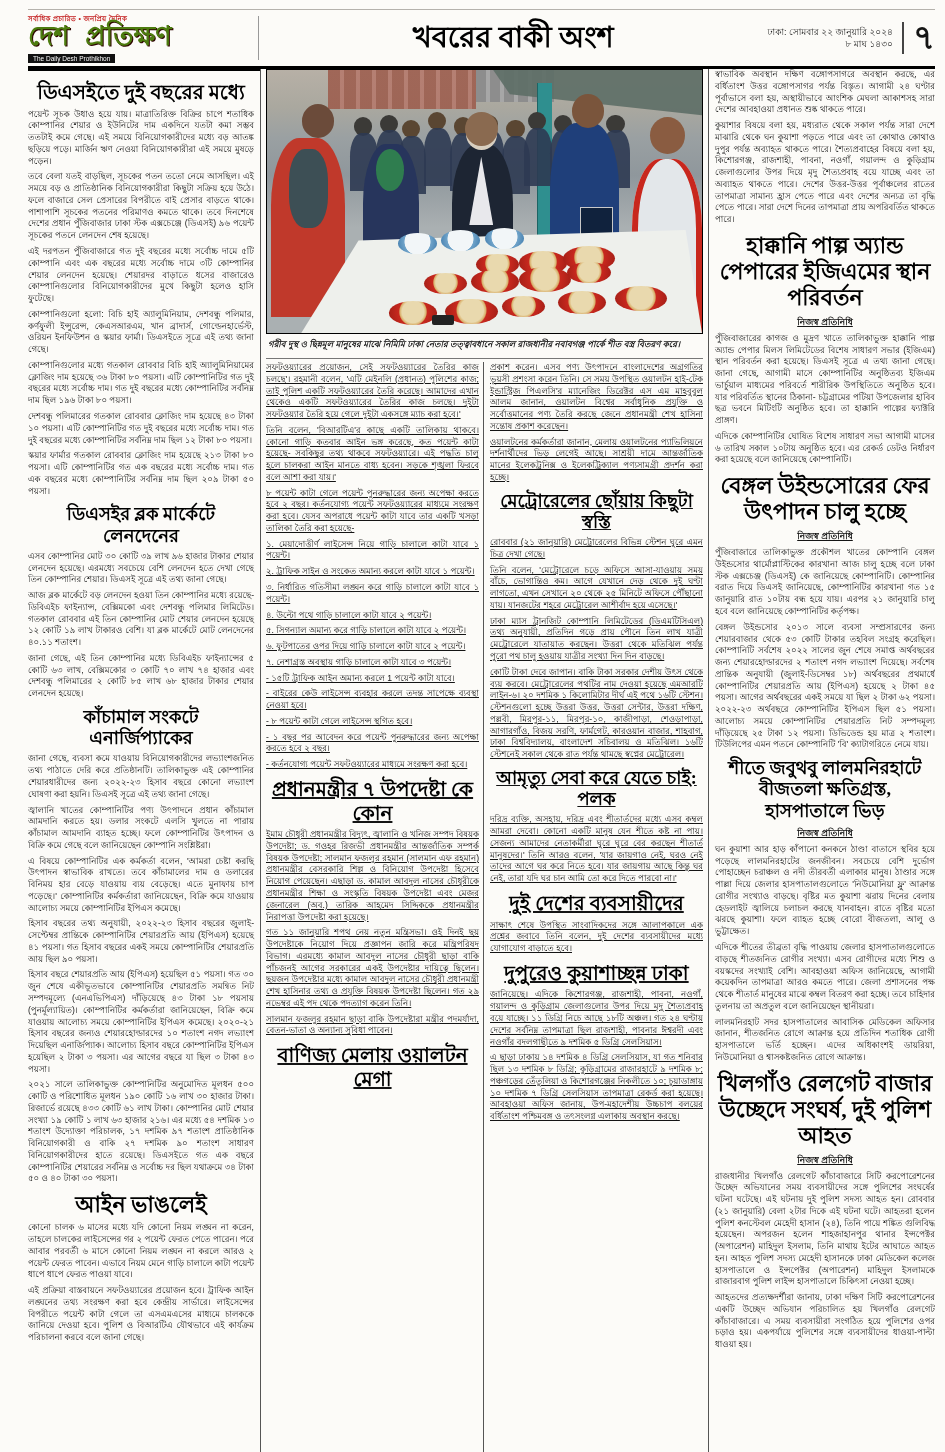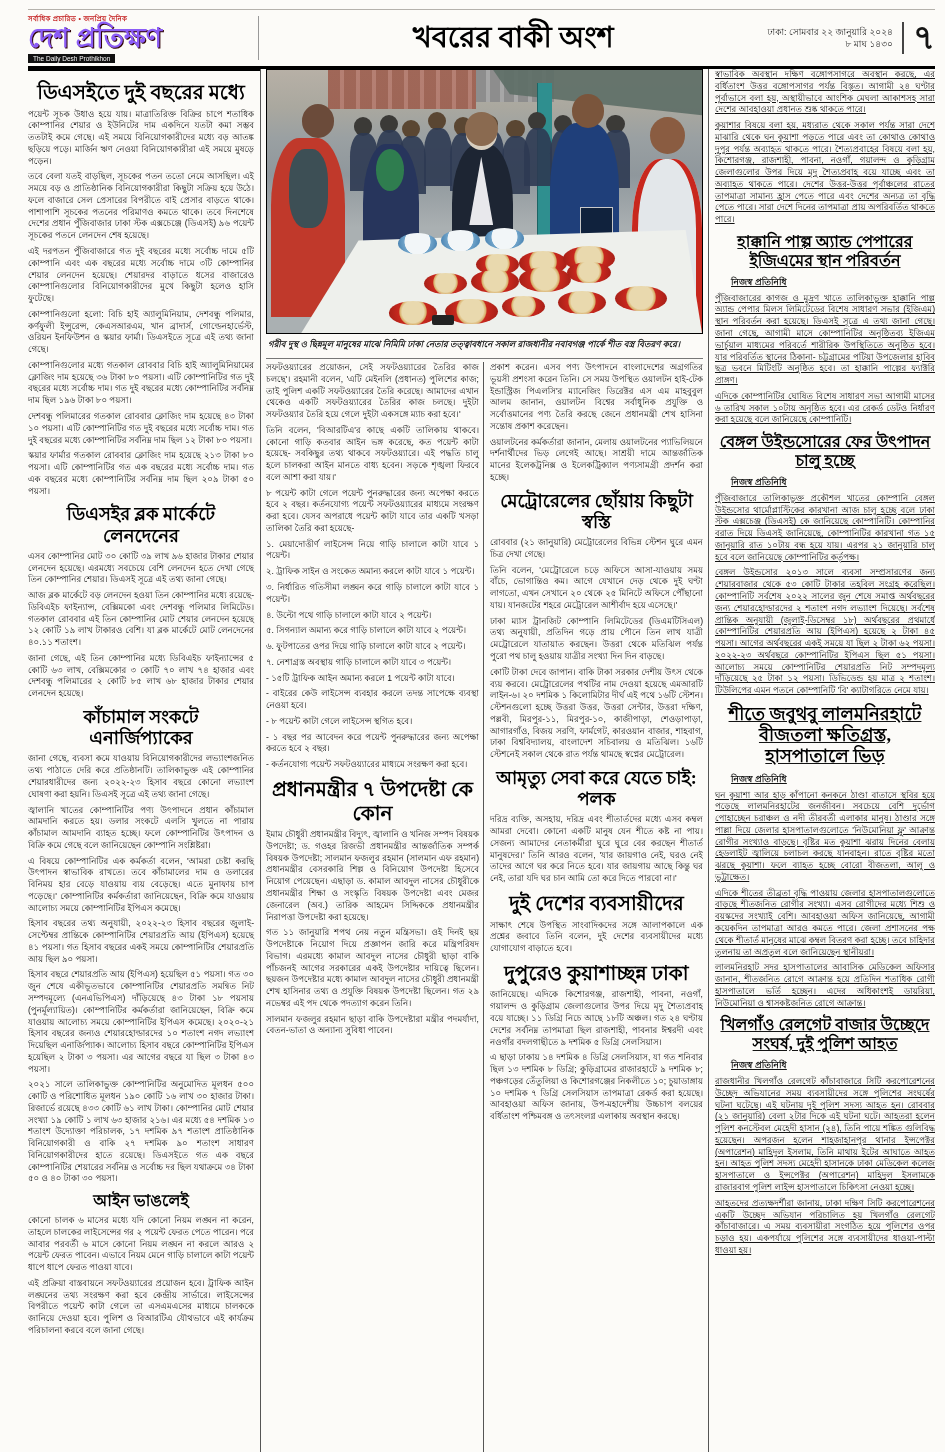--- a/index.html
+++ b/index.html
@@ -6,46 +6,46 @@
   body{
     width:945px;height:1452px;background:#fcfbf8;color:#141414;
     font-family:"Liberation Sans",sans-serif;overflow:hidden;position:relative;
   }
   .page{box-sizing:border-box;width:945px;height:1452px;padding:0 10px 0 28px;position:relative;}
   .topline{border-top:1px solid #b5b2ac;margin:9px 0 0 0;}
   
   .header{display:flex;align-items:center;height:56px;border-bottom:3px solid #000;}
   .masthead{width:230px;display:flex;flex-direction:column;justify-content:center;border-right:1px solid #999;height:44px;}
   .mast-tag{font-size:7px;font-weight:bold;color:#c21d1d;letter-spacing:.3px;}
-  .mast-title{font-family:Liberation Serif, serif;font-size:27px;font-weight:bold;color:#8b5cf6;
+  .mast-title{font-family:Liberation Mono, monospace;font-size:27px;font-weight:bold;color:#4d7c0f;
     text-shadow:1px 1px 0 #2d0000;line-height:1;}
   .mast-sub{display:inline-block;background:#111;color:#fff;font-size:6.5px;padding:1px 5px;margin-top:2px;align-self:flex-start;}
   .section-title{flex:1;text-align:center;font-family:"Liberation Serif",serif;font-size:29px;font-weight:bold;color:#000;}
   .dateblock{display:flex;align-items:center;}
   .dates{text-align:right;font-size:9px;line-height:1.35;color:#222;}
   .pgbar{width:2px;height:32px;background:#444;margin:0 9px;}
   .pageno{font-size:34px;font-weight:bold;font-family:"Liberation Serif",serif;line-height:1;}
   
   .content{display:flex;height:1384px;overflow:hidden;}
   .col{overflow:hidden;}
   .col1{width:226px;border-top:2px solid #000;padding:3px 6px 0 0;}
   .vr{width:1px;background:#555;}
   .mid{width:437px;display:flex;flex-direction:column;padding:0 5px;}
-  .mid-cols{flex:1;display:flex;overflow:hidden;}
+  .mid-cols{flex:1;display:flex;overflow:hidden;text-decoration:underline;}
   .col2,.col3{flex:1;overflow:hidden;}
   .col2{padding-right:4px;}
   .col3{padding-left:6px;border-left:1px solid #555;}
-  .col4{flex:1;padding-left:6px;text-decoration:underline;}
+  .col4{flex:1;padding-left:6px;}
   
   .article .headline{font-family:"Liberation Serif",serif;font-weight:bold;text-align:center;
     line-height:1.18;margin:7px 2px 4px;color:#000;}
   .headline.md{font-size:18px;}
   .headline.lg{font-size:20px;}
-  .headline.xl{font-size:16px;}
-  .byline{font-size:9px;font-weight:bold;text-decoration:underline;margin:1px 16px 3px;}
+  .headline.xl{font-size:22px;}
+  .byline{font-size:9px;font-weight:bold;text-decoration:underline;margin:1px 0 3px;text-align:center;}
   .para{margin:0 0 4px;text-align:justify;font-size:8.6px;line-height:1.37;word-break:break-word;}
   
   .photo-wrap{border:1px solid #000;height:263px;position:relative;overflow:hidden;
     background:linear-gradient(#b7b0a6 0%,#aaa89f 14%,#9aa0a2 26%,#8f979c 40%,#aab0b2 60%);}
   .caption{font-size:8.6px;font-weight:bold;font-style:italic;padding:4px 2px 6px;border-bottom:1px solid #777;margin-bottom:3px;}
   .ph{position:absolute;}
   
 </style>
 </head>
 <body>
@@ -184,20 +184,21 @@
               <p class="para">- ১ বছর পর আবেদন করে পয়েন্ট পুনরুদ্ধারের জন্য অপেক্ষা করতে হবে ২ বছর।</p>
               <p class="para">- কর্তনযোগ্য পয়েন্ট সফটওয়্যারের মাধ্যমে সংরক্ষণ করা হবে।</p>
             </article>
             <article class="article">
               <div class="headline lg">প্রধানমন্ত্রীর ৭ উপদেষ্টা কে কোন</div>
               <p class="para">ইমাম চৌধুরী প্রধানমন্ত্রীর বিদ্যুৎ, জ্বালানি ও খনিজ সম্পদ বিষয়ক উপদেষ্টা; ড. গওহর রিজভী প্রধানমন্ত্রীর আন্তর্জাতিক সম্পর্ক বিষয়ক উপদেষ্টা; সালমান ফজলুর রহমান (সালমান এফ রহমান) প্রধানমন্ত্রীর বেসরকারি শিল্প ও বিনিয়োগ উপদেষ্টা হিসেবে নিয়োগ পেয়েছেন। এছাড়া ড. কামাল আবদুল নাসের চৌধুরীকে প্রধানমন্ত্রীর শিক্ষা ও সংস্কৃতি বিষয়ক উপদেষ্টা এবং মেজর জেনারেল (অব.) তারিক আহমেদ সিদ্দিককে প্রধানমন্ত্রীর নিরাপত্তা উপদেষ্টা করা হয়েছে।</p>
               <p class="para">গত ১১ জানুয়ারি শপথ নেয় নতুন মন্ত্রিসভা। ওই দিনই ছয় উপদেষ্টাকে নিয়োগ দিয়ে প্রজ্ঞাপন জারি করে মন্ত্রিপরিষদ বিভাগ। এরমধ্যে কামাল আবদুল নাসের চৌধুরী ছাড়া বাকি পাঁচজনই আগের সরকারের একই উপদেষ্টার দায়িত্বে ছিলেন। ছয়জন উপদেষ্টার মধ্যে কামাল আবদুল নাসের চৌধুরী প্রধানমন্ত্রী শেখ হাসিনার তথ্য ও প্রযুক্তি বিষয়ক উপদেষ্টা ছিলেন। গত ২৯ নভেম্বর এই পদ থেকে পদত্যাগ করেন তিনি।</p>
               <p class="para">সালমান ফজলুর রহমান ছাড়া বাকি উপদেষ্টারা মন্ত্রীর পদমর্যাদা, বেতন-ভাতা ও অন্যান্য সুবিধা পাবেন।</p>
             </article>
             <article class="article">
+              <div class="headline lg">বাণিজ্য মেলায় ওয়ালটন মেগা</div>
             </article>
           </div>
         <div class="col col3">
             <article class="article">
               <p class="para">প্রকাশ করেন। এসব পণ্য উৎপাদনে বাংলাদেশের অগ্রগতির ভূয়সী প্রশংসা করেন তিনি। সে সময় উপস্থিত ওয়ালটন হাই-টেক ইন্ডাস্ট্রিজ পিএলসি'র ম্যানেজিং ডিরেক্টর এস এম মাহবুবুল আলম জানান, ওয়ালটন বিশ্বের সর্বাধুনিক প্রযুক্তি ও সর্বোত্তমানের পণ্য তৈরি করছে জেনে প্রধানমন্ত্রী শেখ হাসিনা সন্তোষ প্রকাশ করেছেন।</p>
               <p class="para">ওয়ালটনের কর্মকর্তারা জানান, মেলায় ওয়ালটনের প্যাভিলিয়নে দর্শনার্থীদের ভিড় লেগেই আছে। সাশ্রয়ী দামে আন্তর্জাতিক মানের ইলেকট্রনিক্স ও ইলেকট্রিক্যাল পণ্যসামগ্রী প্রদর্শন করা হচ্ছে।</p>
             </article>
             <article class="article">
               <div class="headline md">মেট্রোরেলের ছোঁয়ায় কিছুটা স্বস্তি</div>
               <p class="para">রোববার (২১ জানুয়ারি) মেট্রোরেলের বিভিন্ন স্টেশন ঘুরে এমন চিত্র দেখা গেছে।</p>

